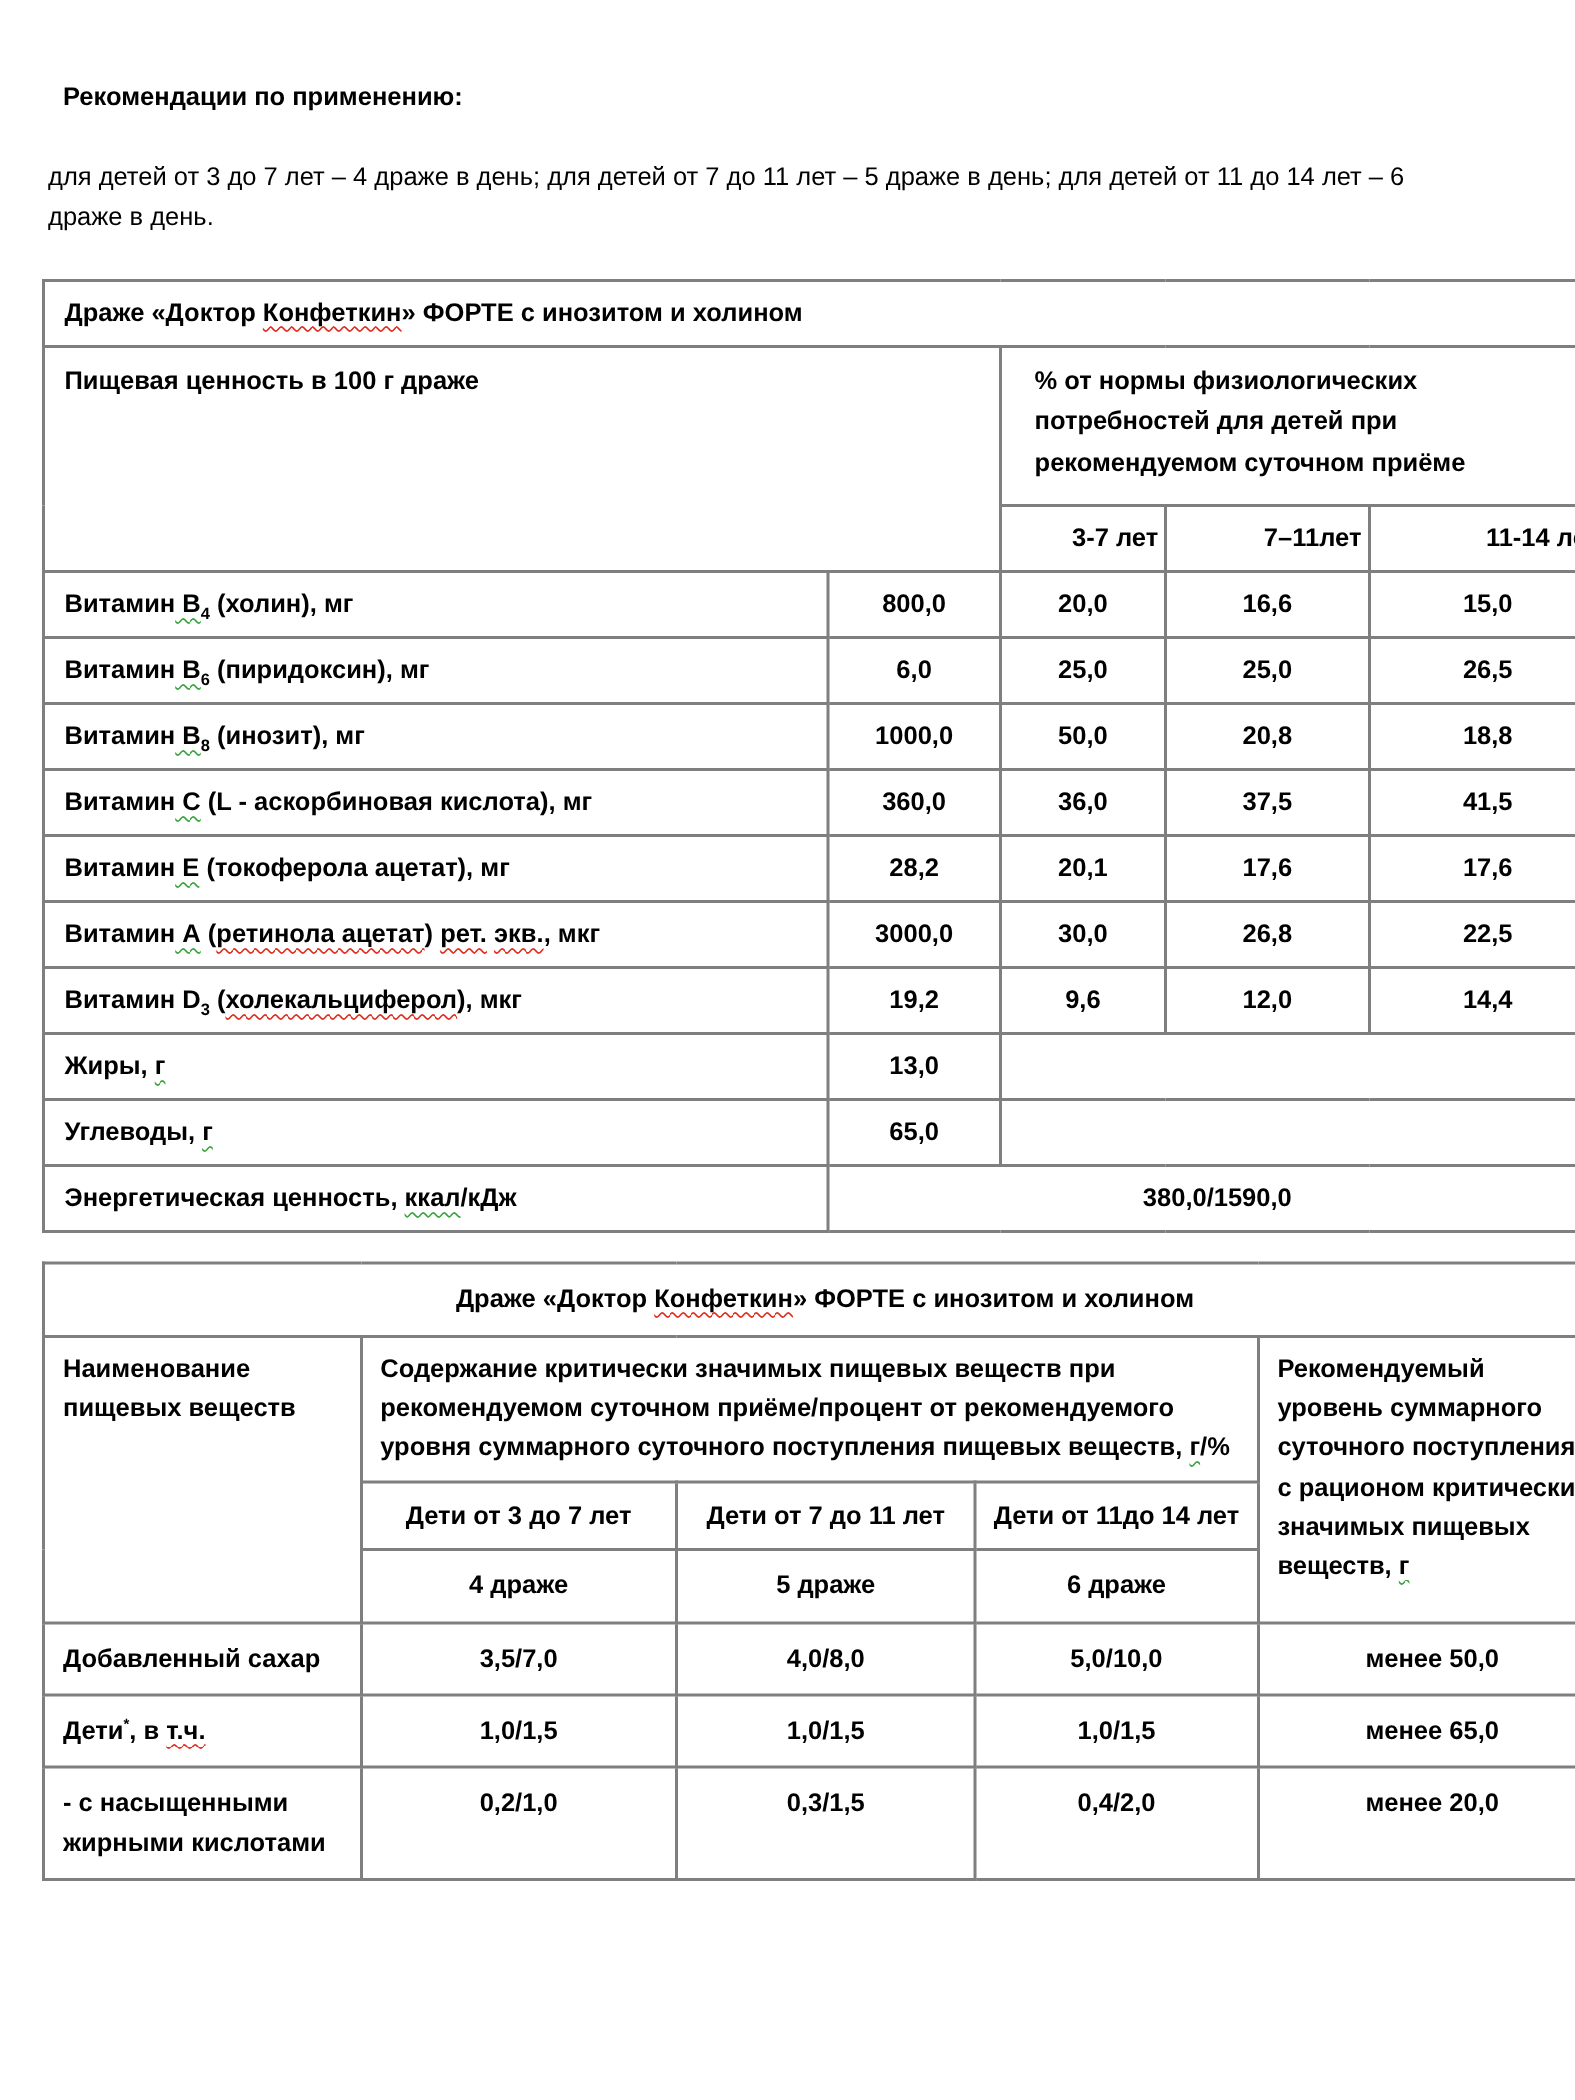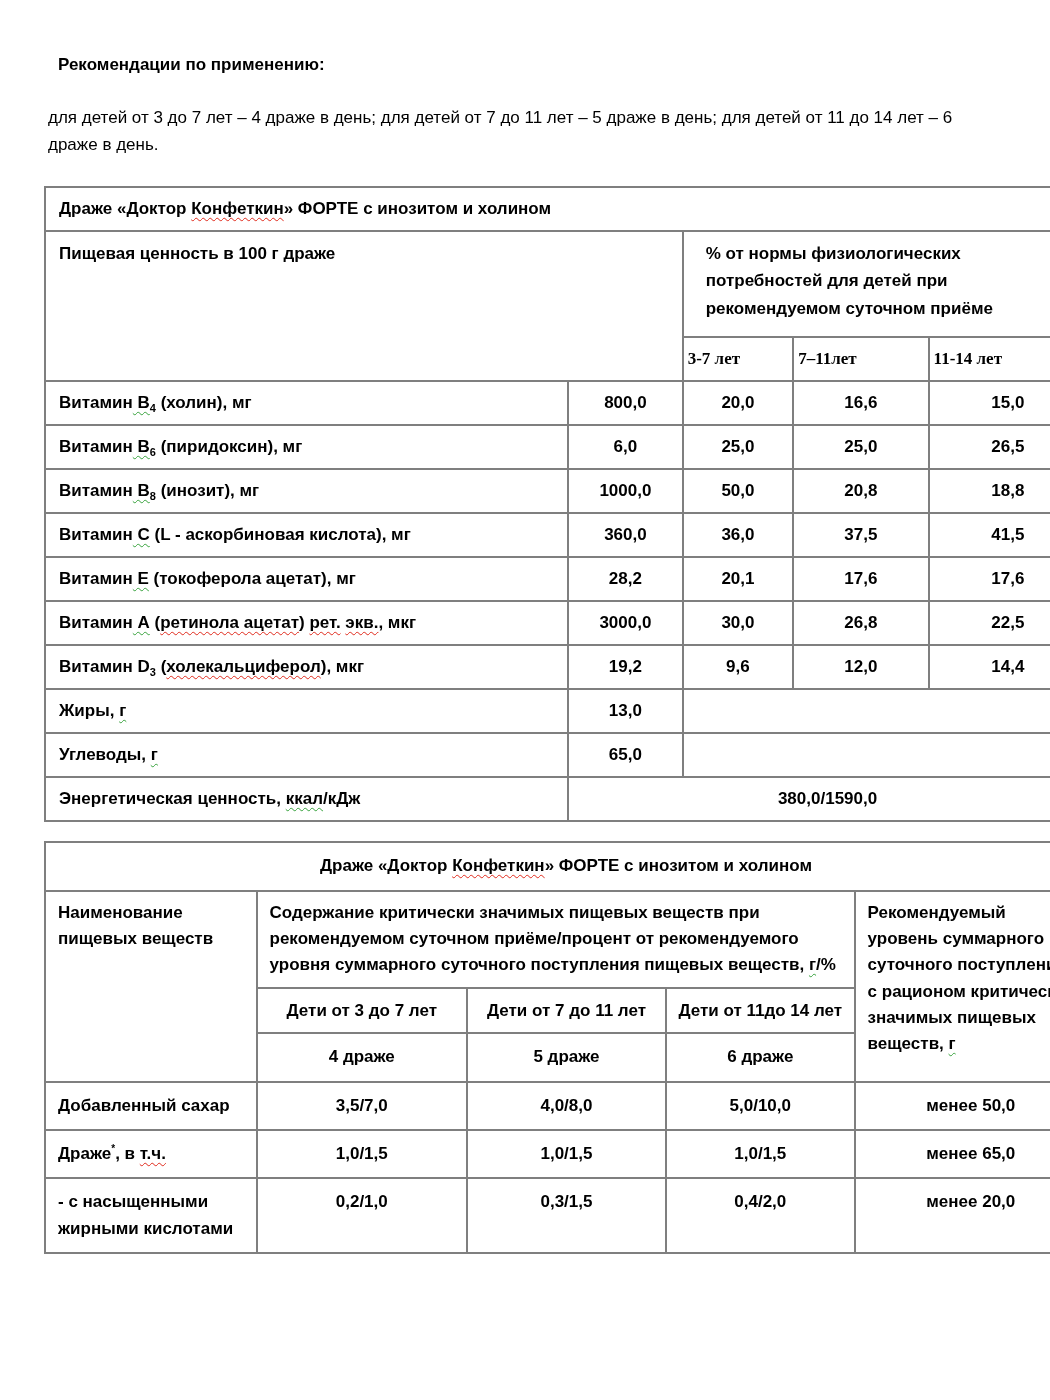--- a/index.html
+++ b/index.html
@@ -1,19 +1,19 @@
 <!DOCTYPE html>
 <html><head>
 <meta charset="utf-8">
 <style>
   html,body { margin:0; padding:0; background:#ffffff; }
   .page {
     width:1050px; height:1400px; background:#ffffff; color:#000;
     font-family:"Liberation Sans", sans-serif;
-    box-sizing:border-box; padding:55px 50px 0 44px;
+    box-sizing:border-box; padding:55px 50px 0 28px;
     overflow:hidden;
   }
   .heading {
     font-size:17px; font-weight:bold; margin:0 0 30px 14px;
   }
   .intro {
     font-size:17px; font-weight:normal; line-height:1.58;
     margin:0 0 27px 4px; width:925px;
   }
   table {
@@ -23,21 +23,21 @@
   td {
     border:2px solid #7f7f7f; padding:10px 13px; box-sizing:border-box;
     overflow:hidden;
   }
   
   .t1 { margin-bottom:19px; }
   .t1 td { font-weight:bold; vertical-align:middle; }
   .t1 .title-cell { padding:11px 13px; }
   .t1 .hdr-left  { vertical-align:top; padding-top:12px; }
   .t1 .hdr-right { text-align:left; vertical-align:top; line-height:1.62; padding:8px 22px 14px; }
-  .t1 .age  { text-align:left; padding:11px 4px;font-family:Liberation Serif, serif; }
+  .t1 .age  { text-align:right; padding:11px 4px; }
   .t1 .name { text-align:left; padding:11px 13px; }
   .t1 .val  { text-align:center; padding:11px 4px;border-radius:16px; }
   
   .t2 td { vertical-align:top; line-height:1.55; }
   .t2 .title-cell { font-weight:bold; text-align:center; padding:10px 13px; }
   .t2 .hdr { font-weight:bold; padding:8px 12px; }
   .t2 .age  { font-weight:bold; text-align:center; padding:9px 6px; line-height:1.5; }
   .t2 .dose { font-weight:bold; text-align:center; padding:10px 6px; }
   .t2 .name { font-weight:bold; text-align:left; padding:10px 12px;margin-top:28px; }
   .t2 .val  { font-weight:bold; text-align:center; padding:10px 6px;border-radius:11px; }
@@ -175,21 +175,21 @@
         <td class="dose">6 драже</td>
       </tr>
       <tr>
         <td class="name"><span>Добавленный сахар</span></td>
         <td class="val">3,5/7,0</td>
         <td class="val">4,0/8,0</td>
         <td class="val">5,0/10,0</td>
         <td class="val">менее 50,0</td>
       </tr>
       <tr>
-        <td class="name"><span>Драже</span><sup>*</sup><span>, в </span><span class="sq-red">т.ч.</span></td>
+        <td class="name"><span>Дети</span><sup>*</sup><span>, в </span><span class="sq-red">т.ч.</span></td>
         <td class="val">1,0/1,5</td>
         <td class="val">1,0/1,5</td>
         <td class="val">1,0/1,5</td>
         <td class="val">менее 65,0</td>
       </tr>
       <tr>
         <td class="name"><span>- с насыщенными жирными кислотами</span></td>
         <td class="val">0,2/1,0</td>
         <td class="val">0,3/1,5</td>
         <td class="val">0,4/2,0</td>

